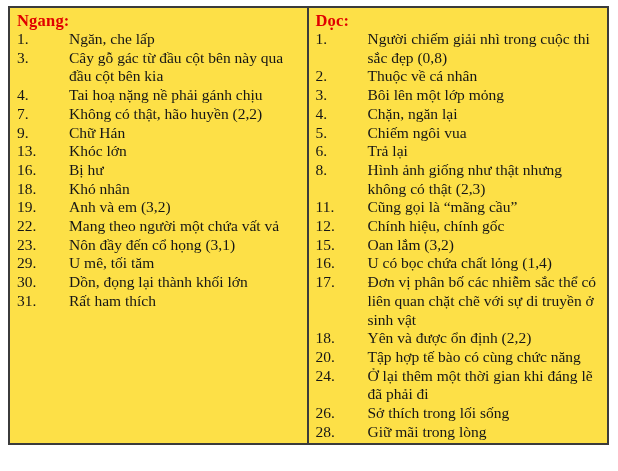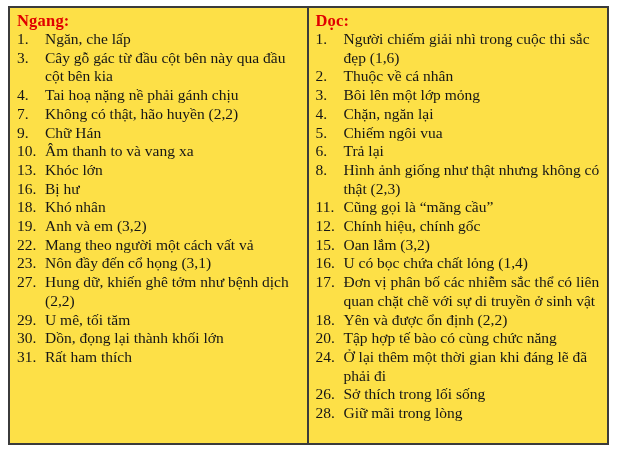--- a/index.html
+++ b/index.html
@@ -41,20 +41,21 @@
     display: flex;
     font-size: 15.5px;
     line-height: 18.7px;
     color: #161616;
   }
   .clue .num {
     flex: 0 0 28px;
   }
   .clue .txt {
     flex: 1 1 auto;
+    margin-left: 24px;
   }
 </style>
 </head>
 <body>
 
 <div class="clue-table">
   <div class="col left">
     <div class="hdr">Ngang:</div>
     <div class="clues">
         <div class="clue">
@@ -71,71 +72,63 @@
   </div>
         <div class="clue">
     <span class="num">7.</span>
     <span class="txt">Không có thật, hão huyền (2,2)</span>
   </div>
         <div class="clue">
     <span class="num">9.</span>
     <span class="txt">Chữ Hán</span>
   </div>
         <div class="clue">
-    <span class="num">10.</span>
-    <span class="txt">Âm thanh to và vang xa</span>
-  </div>
-        <div class="clue">
     <span class="num">13.</span>
     <span class="txt">Khóc lớn</span>
   </div>
         <div class="clue">
     <span class="num">16.</span>
     <span class="txt">Bị hư</span>
   </div>
         <div class="clue">
     <span class="num">18.</span>
     <span class="txt">Khó nhân</span>
   </div>
         <div class="clue">
     <span class="num">19.</span>
     <span class="txt">Anh và em (3,2)</span>
   </div>
         <div class="clue">
     <span class="num">22.</span>
-    <span class="txt">Mang theo người một cách vất vả</span>
+    <span class="txt">Mang theo người một chứa vất vả</span>
   </div>
         <div class="clue">
     <span class="num">23.</span>
     <span class="txt">Nôn đầy đến cổ họng (3,1)</span>
-  </div>
-        <div class="clue">
-    <span class="num">27.</span>
-    <span class="txt">Hung dữ, khiến ghê tởm như bệnh dịch (2,2)</span>
   </div>
         <div class="clue">
     <span class="num">29.</span>
     <span class="txt">U mê, tối tăm</span>
   </div>
         <div class="clue">
     <span class="num">30.</span>
     <span class="txt">Dồn, đọng lại thành khối lớn</span>
   </div>
         <div class="clue">
     <span class="num">31.</span>
     <span class="txt">Rất ham thích</span>
   </div>
       </div>
   </div>
   <div class="col right">
     <div class="hdr">Dọc:</div>
     <div class="clues">
         <div class="clue">
     <span class="num">1.</span>
-    <span class="txt">Người chiếm giải nhì trong cuộc thi sắc đẹp (1,6)</span>
+    <span class="txt">Người chiếm giải nhì trong cuộc thi sắc đẹp (0,8)</span>
   </div>
         <div class="clue">
     <span class="num">2.</span>
     <span class="txt">Thuộc về cá nhân</span>
   </div>
         <div class="clue">
     <span class="num">3.</span>
     <span class="txt">Bôi lên một lớp mỏng</span>
   </div>
         <div class="clue">

